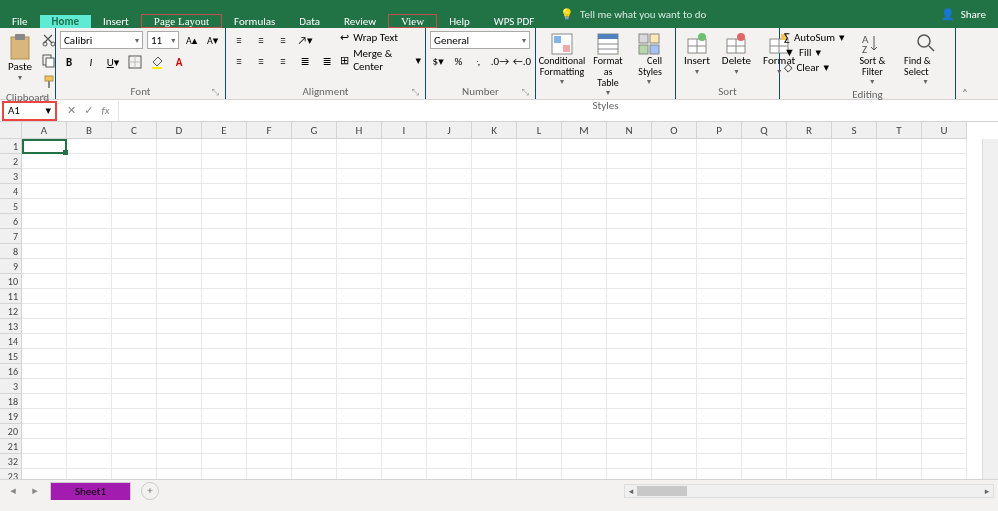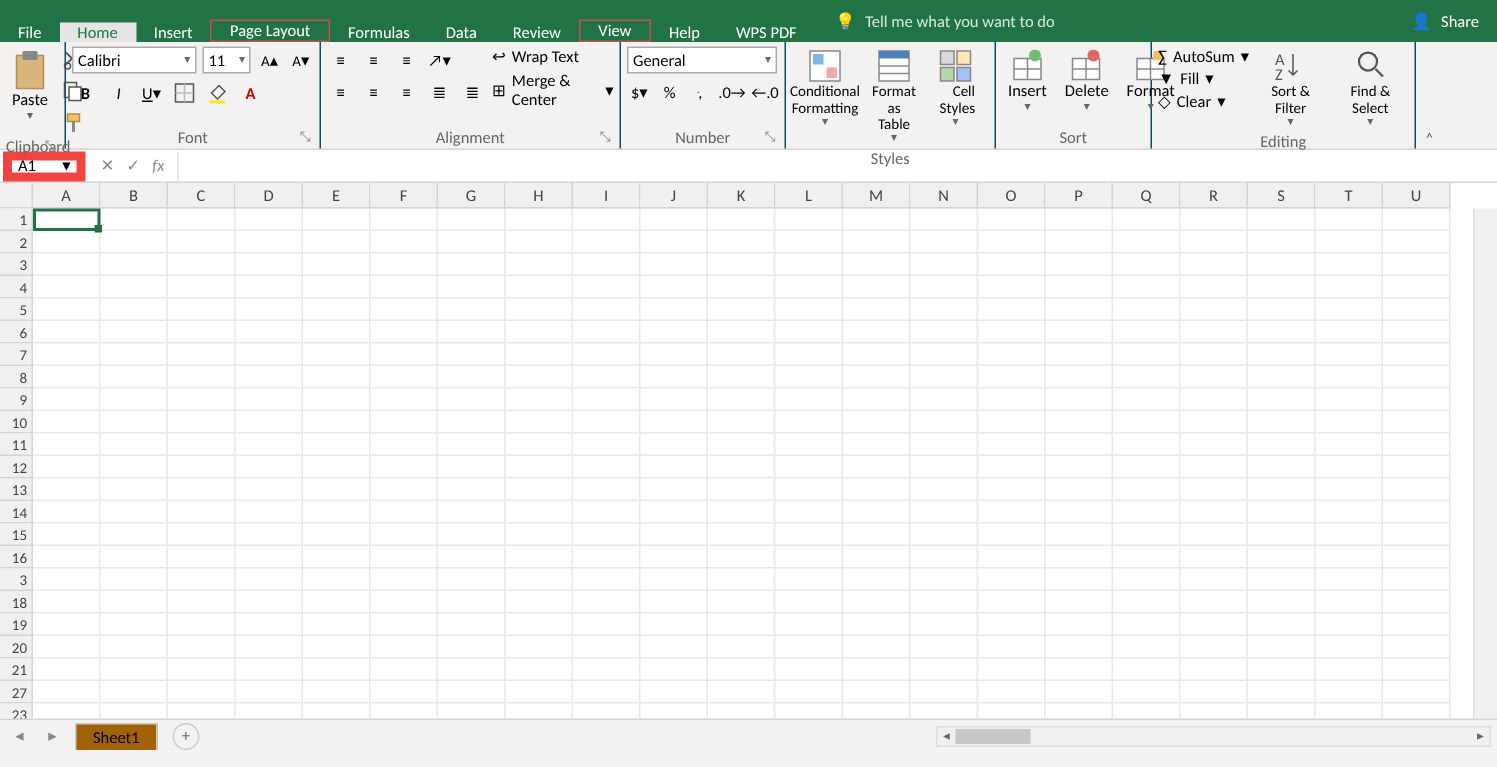--- a/index.html
+++ b/index.html
@@ -1,58 +1,58 @@
 <!DOCTYPE html>
 <html><head>
 <meta charset="utf-8">
 <style>
 * { margin:0; padding:0; box-sizing:border-box; font-family:"Segoe UI",Calibri,Arial,sans-serif; font-size:11px; user-select:none; }
 body { width:998px; height:511px; background:#fff; overflow:hidden; }
 .titlebar { height:28px; background:#217346; display:flex; align-items:center; color:#fff; }
 .tabs { display:flex; height:100%;align-items:flex-end; }
 .tab { padding:0 12px; display:flex; align-items:center; cursor:pointer; color:#fff; }
-.tab.active { background:#e5e5e5; color:#217346; }
-.tab.hl { border:1px solid #c0504d; }
+.tab.active { background:#5eead4; color:#217346;font-weight:bold; }
+.tab.hl { border:1px solid #c0504d;font-family:Liberation Serif, serif; }
 .titlebar .spacer{flex:1}
 .tell { display:flex; align-items:center; margin-left:14px; color:#d6e8df; gap:6px;}
 .share { margin-left:auto; margin-right:12px; display:flex; align-items:center; gap:6px; color:#fff;}
 .ribbon { height:72px; background:#f3f2f1; border-bottom:1px solid #d4d4d4; display:flex; }
 .group { border-right:1px solid #0c4a6e; display:flex; flex-direction:column; padding:3px 4px 0 4px; position:relative;}
 .group-body { flex:1; display:flex; align-items:flex-start; gap:4px;}
 .group-label { text-align:center; color:#666; font-size:11px; height:14px; line-height:14px; position:relative;}
 .group-label .launcher{position:absolute; right:2px; bottom:0; font-size:9px; color:#888;}
 .big-btn { display:flex; flex-direction:column; align-items:center; justify-content:center; padding:2px 4px; cursor:pointer; line-height:1.1;}
 .big-btn .caret { font-size:8px; color:#666; }
 .col { display:flex; flex-direction:column; gap:3px; }
 .row { display:flex; align-items:center; gap:4px; }
 .sel { border:1px solid #aaa; background:#fff; height:18px; display:flex; align-items:center; padding:0 3px; }
 .sel .caret{margin-left:auto; font-size:8px; color:#666;}
 .icon-btn{width:18px;height:18px;display:flex;align-items:center;justify-content:center;cursor:pointer;}
 .mini{font-size:10px;}
 svg{display:block}
 .collapse{width:18px;display:flex;align-items:flex-end;justify-content:center;color:#666;}
 .fbar{height:22px;border-bottom:1px solid #d4d4d4;display:flex;align-items:center;background:#fff;}
-.namebox{width:55px;height:20px;border:6px solid #ef4444;margin:0 2px;padding:0 4px;display:flex;align-items:center;justify-content:space-between;}
+.namebox{width:55px;height:20px;border:2px solid #ef4444;margin:0 2px;padding:0 4px;display:flex;align-items:center;justify-content:space-between;}
 .fxdiv{display:flex;align-items:center;gap:8px;padding:0 8px;color:#888;}
 .fxinput{flex:1;height:20px;border-left:1px solid #e4e4e4;}
 .grid{position:relative;height:357px;overflow:hidden;}
 .colhdr{display:flex;position:absolute;left:22px;top:0;height:17px;}
 .colhdr .ch{width:45px;border-right:1px solid #d4d4d4;border-bottom:1px solid #d4d4d4;background:#f0f0f0;display:flex;align-items:center;justify-content:center;color:#444;}
 .corner{position:absolute;left:0;top:0;width:22px;height:17px;background:#f0f0f0;border-right:1px solid #d4d4d4;border-bottom:1px solid #d4d4d4;}
 .rowhdr{position:absolute;left:0;top:17px;width:22px;}
 .rowhdr .rh{height:15px;border-right:1px solid #d4d4d4;border-bottom:1px solid #d4d4d4;background:#f0f0f0;display:flex;align-items:center;justify-content:flex-end;padding-right:3px;color:#444;font-size:10px;}
 .cells{position:absolute;left:22px;top:17px;}
 .cellrow{display:flex;}
 .cell{width:45px;height:15px;border-right:1px solid #e8e8e8;border-bottom:1px solid #e8e8e8;}
 .sel-cell{position:absolute;left:22px;top:17px;width:45px;height:15px;border:2px solid #217346;pointer-events:none;}
 .sel-cell::after{content:"";position:absolute;right:-3px;bottom:-3px;width:5px;height:5px;background:#217346;}
 .vscroll{position:absolute;right:0;top:17px;width:16px;bottom:0;background:#f0f0f0;border-left:1px solid #ddd;}
 .sheettabs{height:22px;border-top:1px solid #d4d4d4;display:flex;align-items:center;background:#f3f2f1;}
 .navbtn{width:18px;height:18px;display:flex;align-items:center;justify-content:center;color:#888;margin-left:4px;}
-.sheet-tab{background:#a16207;border:1px solid #ccc;border-bottom:none;padding:2px 11px;margin-left:6px;}
+.sheet-tab{background:#a21caf;border:1px solid #ccc;border-bottom:none;padding:2px 24px;margin-left:6px;}
 .addsheet{width:18px;height:18px;display:flex;align-items:center;justify-content:center;margin-left:10px;border:1px solid #ccc;border-radius:9px;color:#666;}
 .hscroll{flex:0 0 370px;height:14px;background:#f0f0f0;border:1px solid #ddd;margin-left:auto;margin-right:4px;position:relative;}
 .hscroll .thumb{position:absolute;left:12px;top:1px;width:50px;height:10px;background:#c8c8c8;}
 .hscroll .arr{position:absolute;top:0;width:12px;height:12px;display:flex;align-items:center;justify-content:center;color:#666;font-size:9px;}
 .status{height:10px;background:#f3f2f1;}
 </style>
 </head>
 <body>
 
 <div class="titlebar">
@@ -74,21 +74,21 @@
   </div>
   <div class="spacer"></div>
   <div class="share">
     <span>👤</span>
     <span>Share</span>
   </div>
 </div>
 
 <div class="ribbon">
 
-  <div class="group" style="width:44px">
+  <div class="group" style="width:56px">
     <div class="group-body">
       <div class="big-btn">
         <svg width="24" height="28">
             <rect x="3" y="4" width="18" height="22" fill="#d9b77c" stroke="#b08f4f"></rect>
             <rect x="7" y="1" width="10" height="6" rx="1" fill="#888"></rect>
           </svg>
         <span>Paste</span>
         <span class="caret">▾</span>
       </div>
       <div class="col">
@@ -309,21 +309,21 @@
             <path d="M12 3 v14 M9 14 l3 3 l3 -3" stroke="#555" fill="none"></path>
           </svg>
         <span class="mini" style="text-align:center">Sort &amp; Filter</span>
           <span class="caret">▾</span>
       </div>
       <div class="big-btn">
         <svg width="20" height="22">
             <circle cx="8" cy="8" r="6" fill="none" stroke="#555" stroke-width="1.5"></circle>
             <line x1="13" y1="13" x2="18" y2="18" stroke="#555" stroke-width="1.5"></line>
           </svg>
-        <span class="mini" style="text-align:center">Find &amp; Select</span>
+        <span class="mini" style="">Find &amp; Select</span>
           <span class="caret">▾</span>
       </div>
     </div>
     <div class="group-label"><span>Editing</span></div>
   </div>
   <div class="collapse">
       <span>˄</span>
     </div>
 </div>
 
@@ -380,21 +380,21 @@
       <div class="rh">12</div>
       <div class="rh">13</div>
       <div class="rh">14</div>
       <div class="rh">15</div>
       <div class="rh">16</div>
       <div class="rh">3</div>
       <div class="rh">18</div>
       <div class="rh">19</div>
       <div class="rh">20</div>
       <div class="rh">21</div>
-      <div class="rh">27</div>
+      <div class="rh">32</div>
       <div class="rh">23</div>
     </div>
   <div class="cells" id="cells">
       <div class="cellrow">
         <div class="cell"></div>
         <div class="cell"></div>
         <div class="cell"></div>
         <div class="cell"></div>
         <div class="cell"></div>
         <div class="cell"></div>

